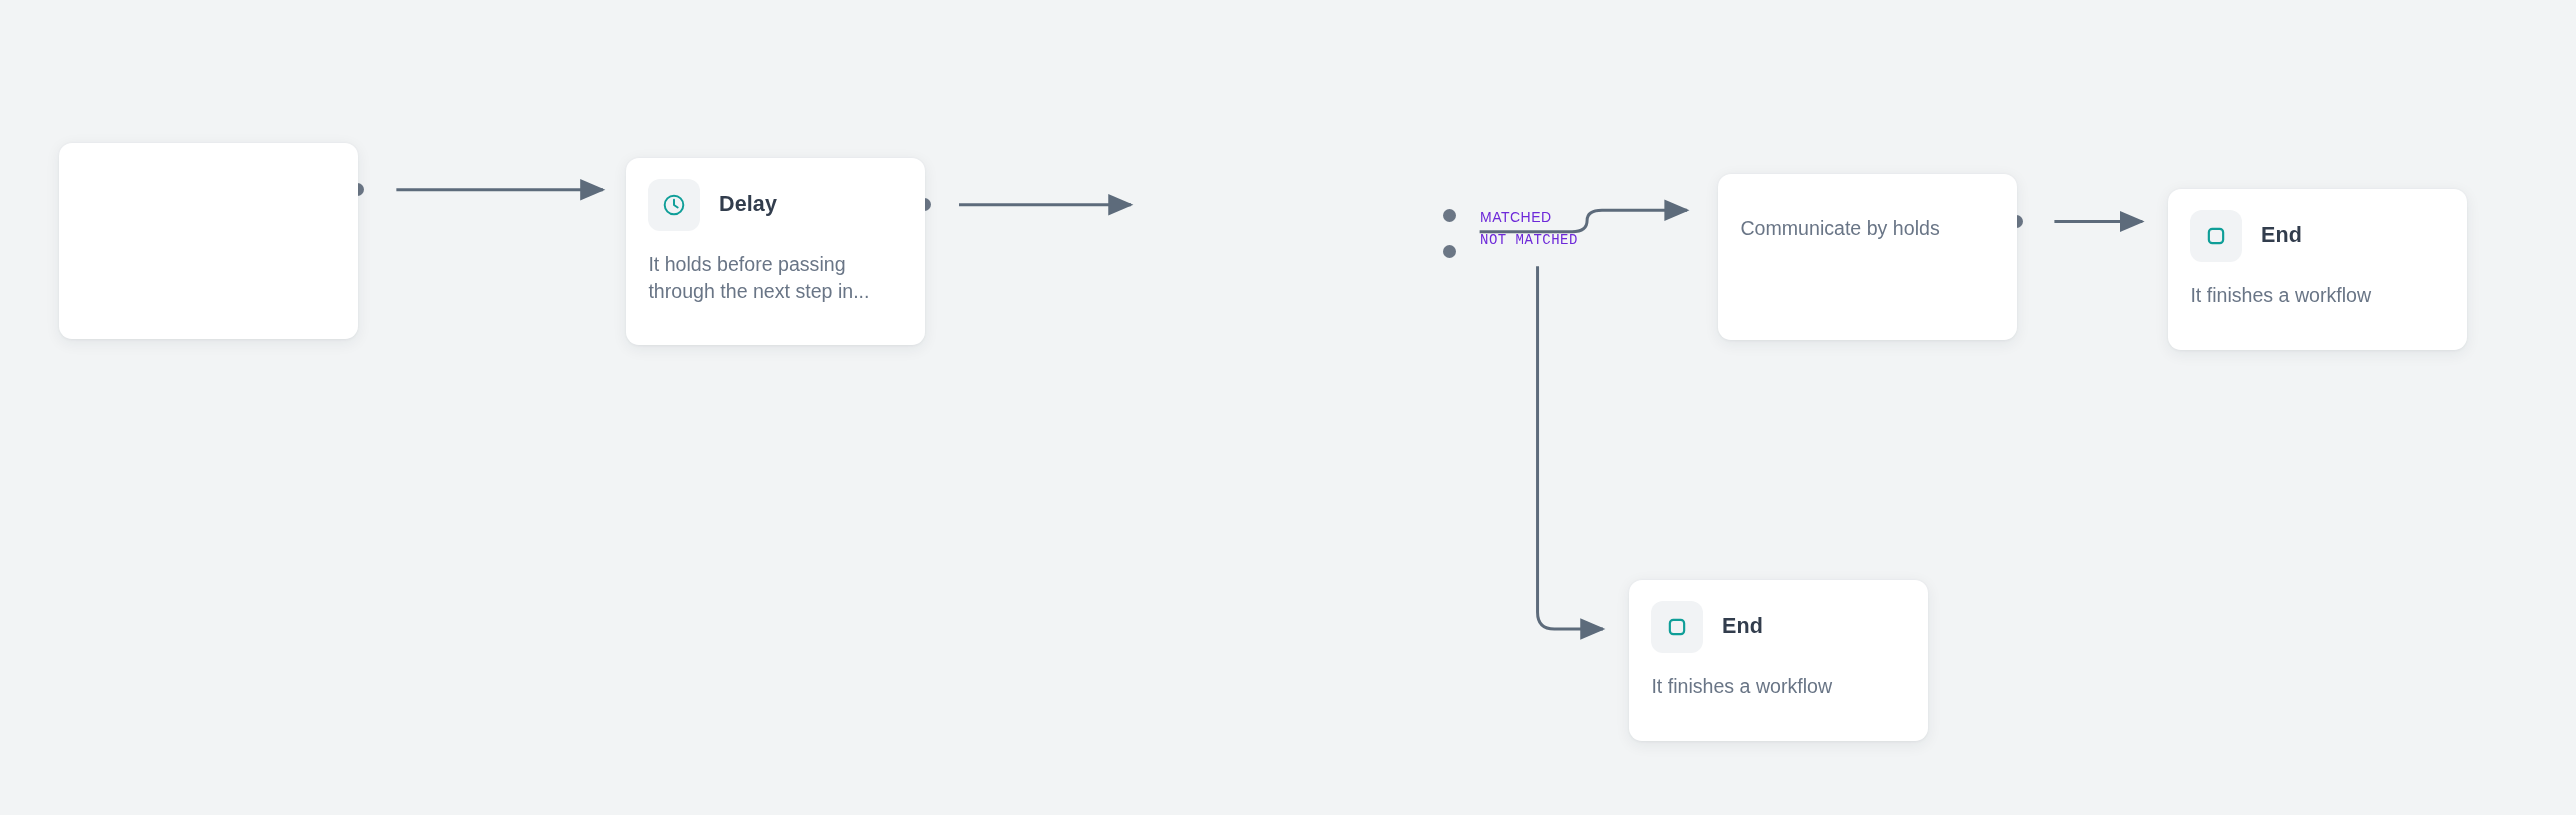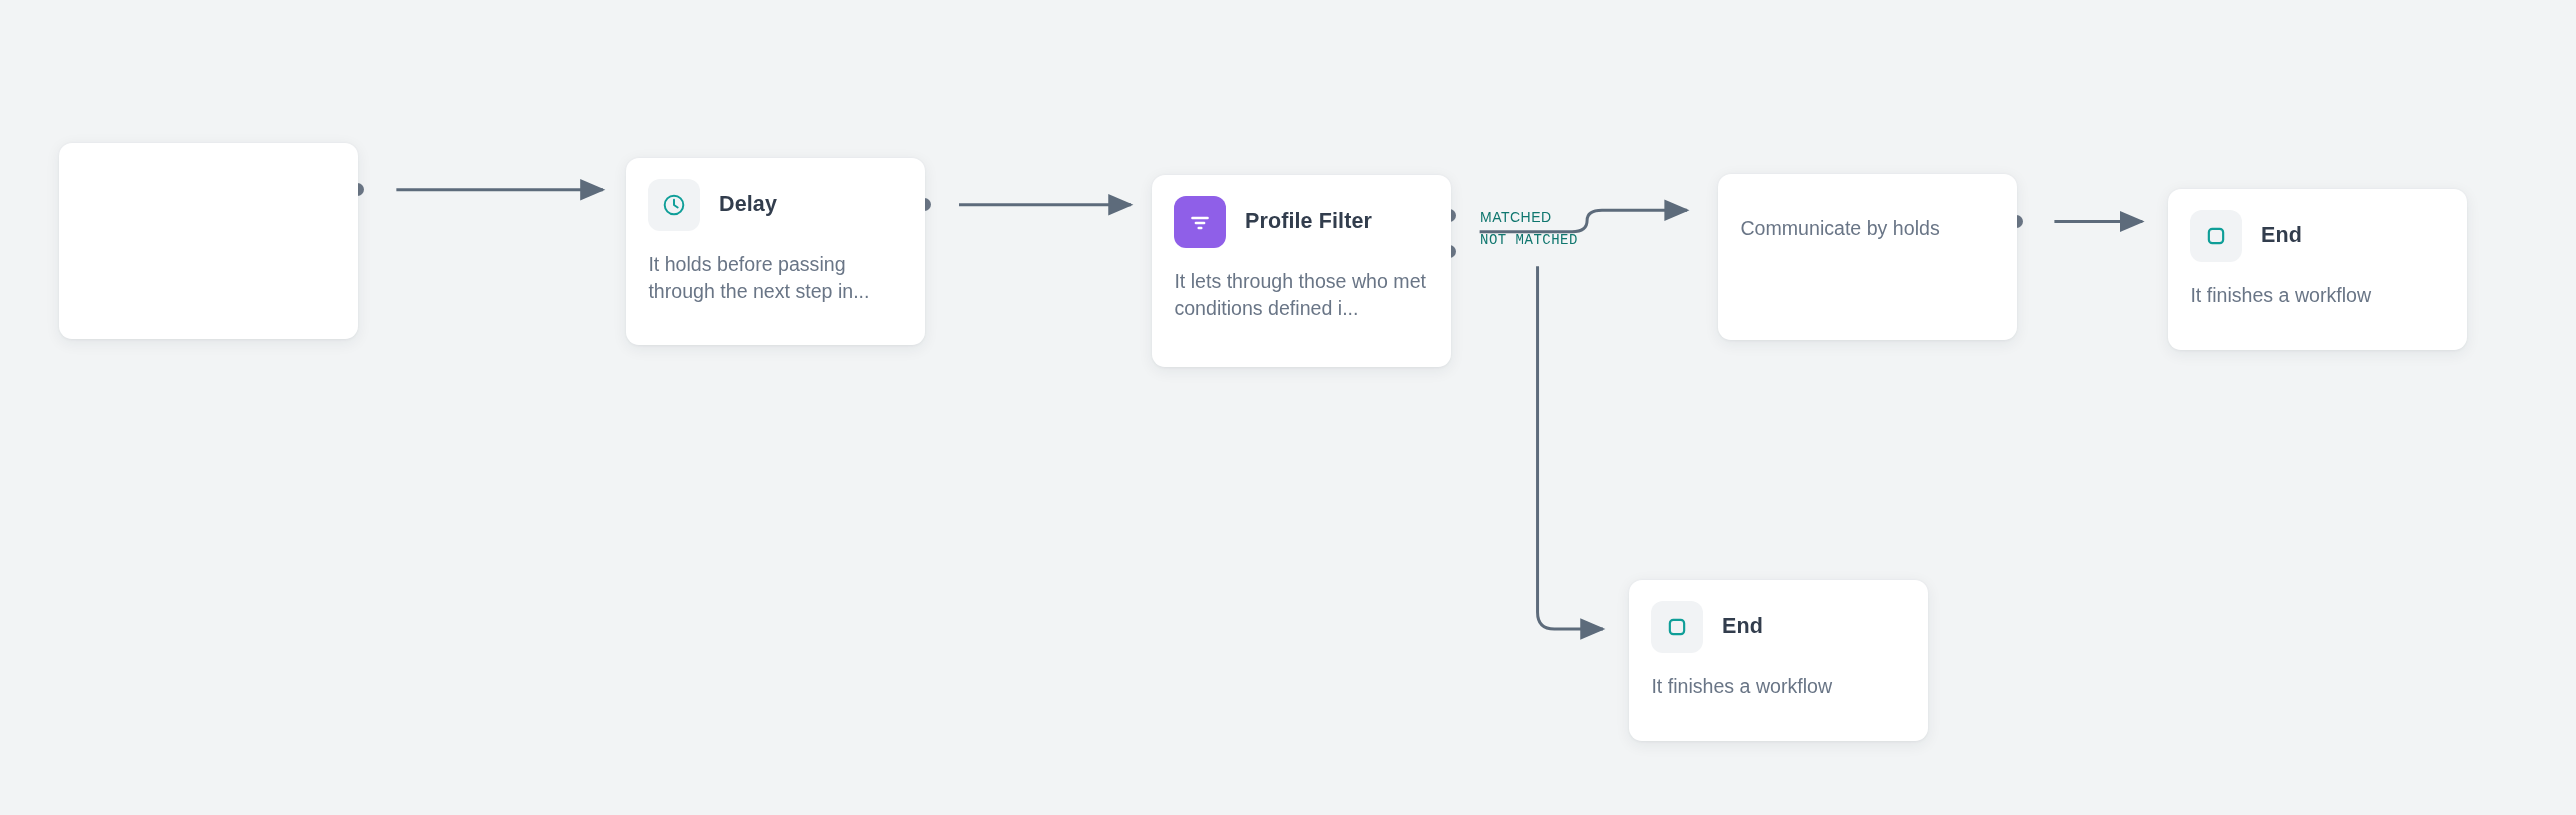--- a/index.html
+++ b/index.html
@@ -47,21 +47,21 @@
   
   .port{
     position:absolute;width:13px;height:13px;border-radius:50%;
     background:#6b7685;
   }
 
   
   .branch-label{
     position:absolute;
     font-size:14px;letter-spacing:0.5px;
-    color:#0f766e;font-weight:400;
+    color:#6d28d9;font-weight:400;
     white-space:nowrap;
   }
 </style>
 </head>
 <body>
 
 <div id="canvas">
 
   <svg id="edges" viewBox="0 0 2756 872" width="2576" height="815">
     <defs>
@@ -99,33 +99,20 @@
         <svg width="26" height="26" viewBox="0 0 24 24" fill="none" stroke="#0f9e98" stroke-width="1.8" stroke-linecap="round" stroke-linejoin="round">
           <circle cx="12" cy="12" r="8.6"></circle>
           <path d="M12 7.2 L12 12 L15.4 14.3"></path>
         </svg>
       </div>
       <div class="node-title">Delay</div>
     </div>
     <div class="node-desc">It holds before passing through the next step in...</div>
   </div>
 
-  <div class="node" style="left:1152px;top:175px;width:299px;height:192px;">
-    <div class="node-head">
-      <div class="icon-box purple">
-        <svg width="26" height="26" viewBox="0 0 24 24" fill="none" stroke="#ffffff" stroke-width="2.3" stroke-linecap="round">
-          <path d="M5 8.3 H19"></path>
-          <path d="M8.2 13 H15.8"></path>
-          <path d="M10.8 17.5 H13.2"></path>
-        </svg>
-      </div>
-      <div class="node-title">Profile Filter</div>
-    </div>
-    <div class="node-desc">It lets through those who met conditions defined i...</div>
-  </div>
 
   <div class="node" style="left:1718px;top:174px;width:299px;height:166px;">
     <div class="node-desc">Communicate by holds</div>
   </div>
 
   <div class="node" style="left:2168px;top:189px;width:299px;height:161px;">
     <div class="node-head">
       <div class="icon-box plain">
         <svg width="26" height="26" viewBox="0 0 24 24" fill="none" stroke="#0f9e98" stroke-width="2" stroke-linejoin="round">
           <rect x="5.4" y="5.4" width="13.2" height="13.2" rx="3.2"></rect>

